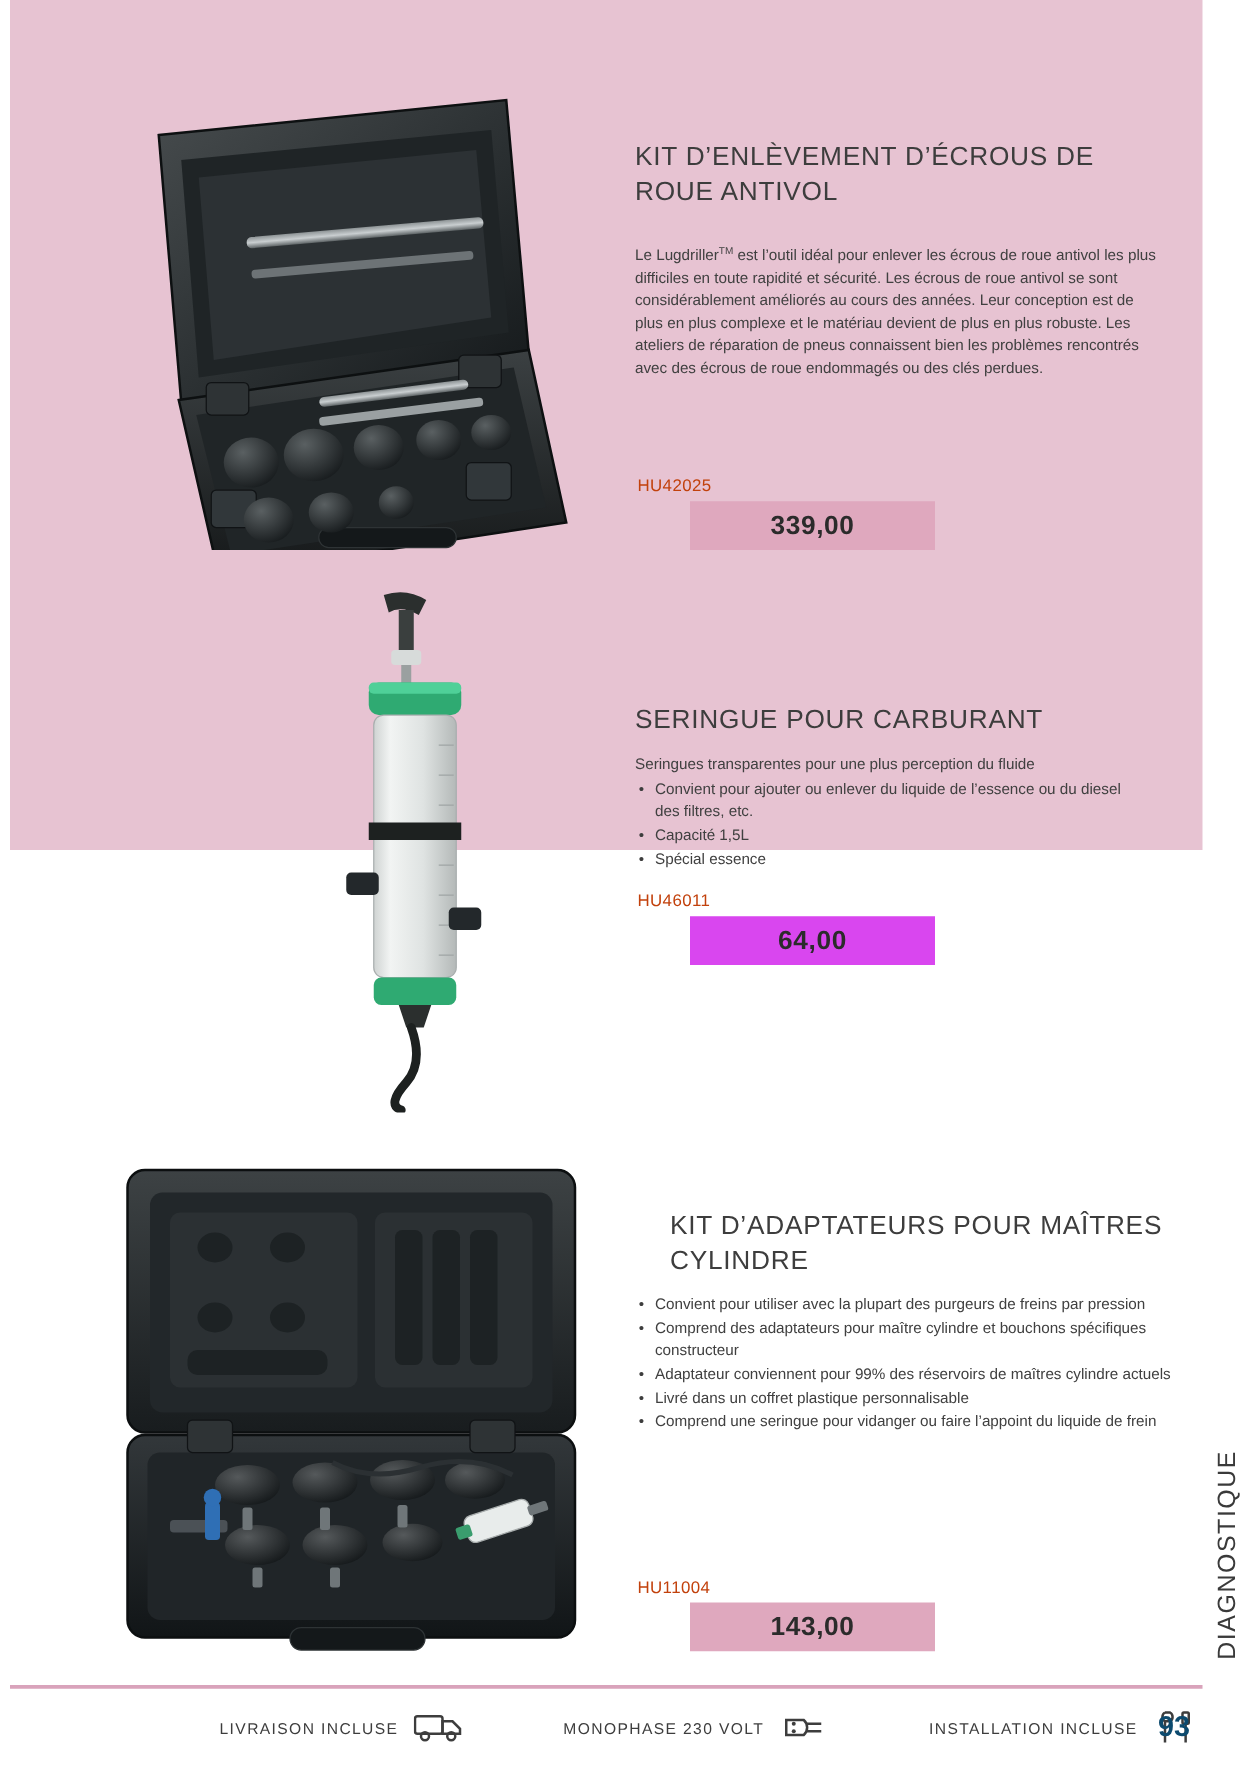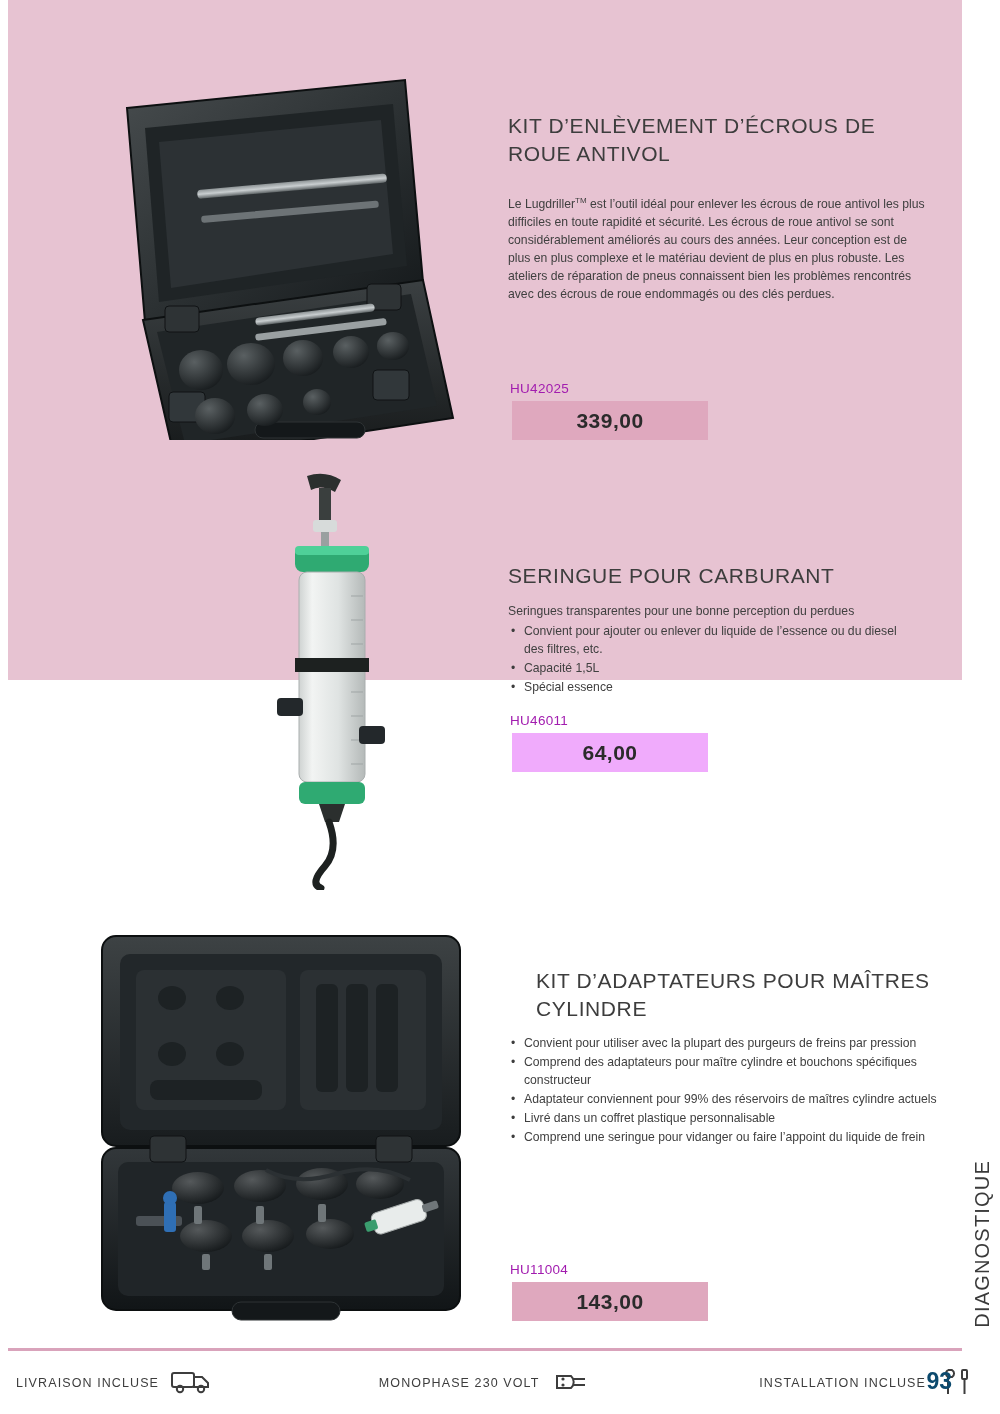--- a/index.html
+++ b/index.html
@@ -67,43 +67,43 @@
   ul.bullets li::before {
     content: "•";
     position: absolute; left: 3px; top: 0;
     color: #3d3d3d;
   }
   .intro-line { margin-bottom: 2px; }
 
   .sku {
     position: absolute;
     font-size: 13.5px;
-    color: #a21caf;
+    color: #c2410c;
     letter-spacing: 0.3px;
   }
   .price-box {
     position: absolute;
     width: 196px; height: 39px;
     background: #dfa8be;
-    display: flex; align-items: center; justify-content: center;
-  }
-  .price-box.light { background: #f0abfc; align-items: center; }
+    display: flex; align-items: center; justify-content: center; margin-left: 40px;
+  }
+  .price-box.light { background: #d946ef; align-items: center; }
   .price-text {
     font-size: 21px; font-weight: bold; color: #2b2b2b;
     letter-spacing: 0.5px;
   }
 
   
   .footer-rule {
     position: absolute; left: 8px; top: 1348px; width: 954px; height: 3px;
     background: #d9a3bb;
   }
   .footer {
-    position: absolute; left: 16px; top: 1352px; width: 962px; height: 62px;
-    display: flex; align-items: center; justify-content: space-between;
+    position: absolute; left: 0; top: 1352px; width: 962px; height: 62px;
+    display: flex; align-items: center; justify-content: flex-end;
     gap: 0px;
   }
   .foot-item {
     display: flex; align-items: center; gap: 12px;
     font-size: 12.5px; letter-spacing: 1.1px; color: #3d3d3d;
   }
   .foot-gap { width: 78px; }
   .page-num {
     position: absolute; right: 48px; top: 1368px;
     font-size: 23px; font-weight: bold; color: #0c4a6e;
@@ -239,21 +239,21 @@
     <rect x="44" y="312" width="66" height="22" rx="6" fill="#2faa72"></rect>
     <path d="M64 334 l26 0 l-6 18 l-14 0 z" fill="#2b2f2e"></path>
 
     <path d="M74 352 q10 28 -4 44 q-16 18 -4 22" fill="none" stroke="#1d2120" stroke-width="7" stroke-linecap="round"></path>
   </svg>
 </div>
 
 <div class="prod-title" style="left:508px; top:562px; width:420px;">SERINGUE POUR CARBURANT</div>
 
 <div class="prod-desc" style="left:508px; top:602px; width:400px;">
-  <div class="intro-line">Seringues transparentes pour une bonne perception du perdues</div>
+  <div class="intro-line">Seringues transparentes pour une plus perception du fluide</div>
   <ul class="bullets">
     <li>Convient pour ajouter ou enlever du liquide de l’essence ou du diesel des filtres, etc.</li>
     <li>Capacité 1,5L</li>
     <li>Spécial essence</li>
   </ul>
 </div>
 
 <div class="sku" style="left:510px; top:713px;">HU46011</div>
 <div class="price-box light" style="left:512px; top:733px;">
   <span class="price-text">64,00</span>

